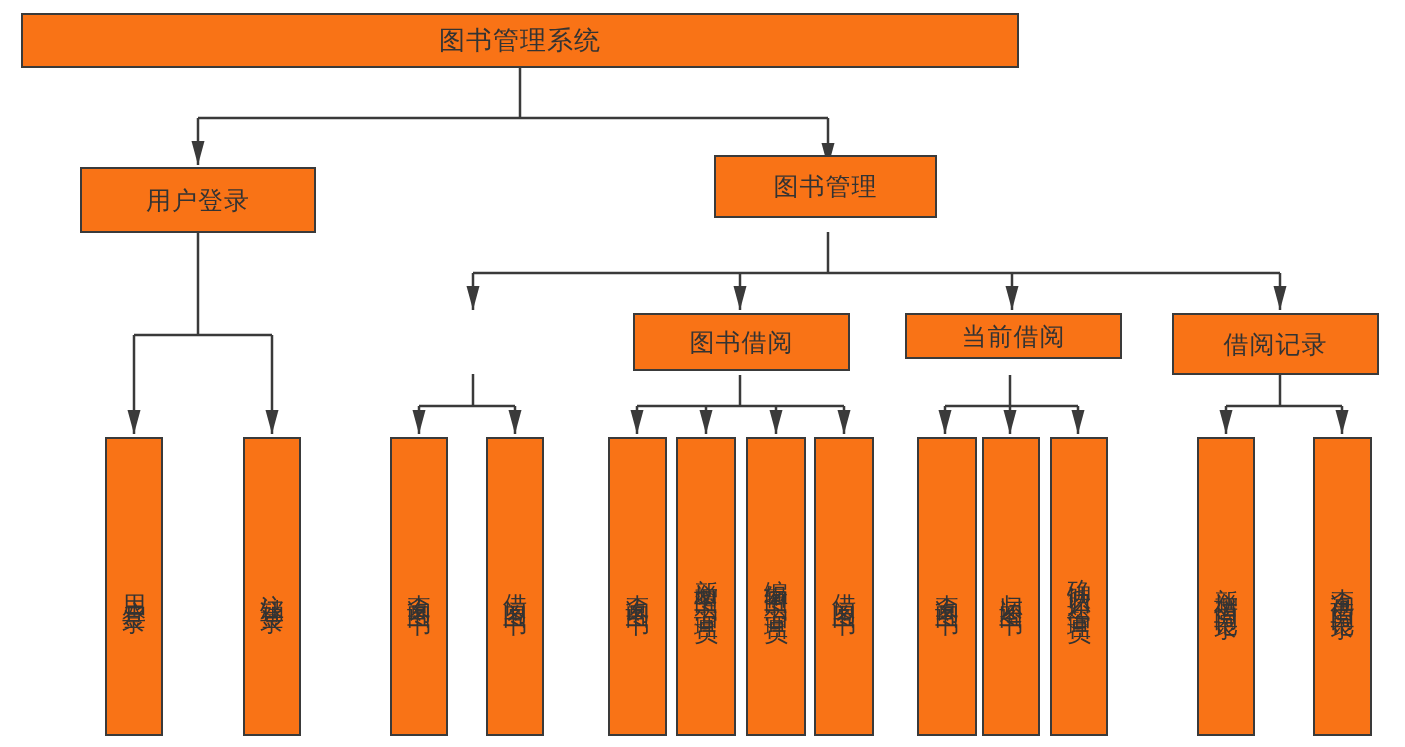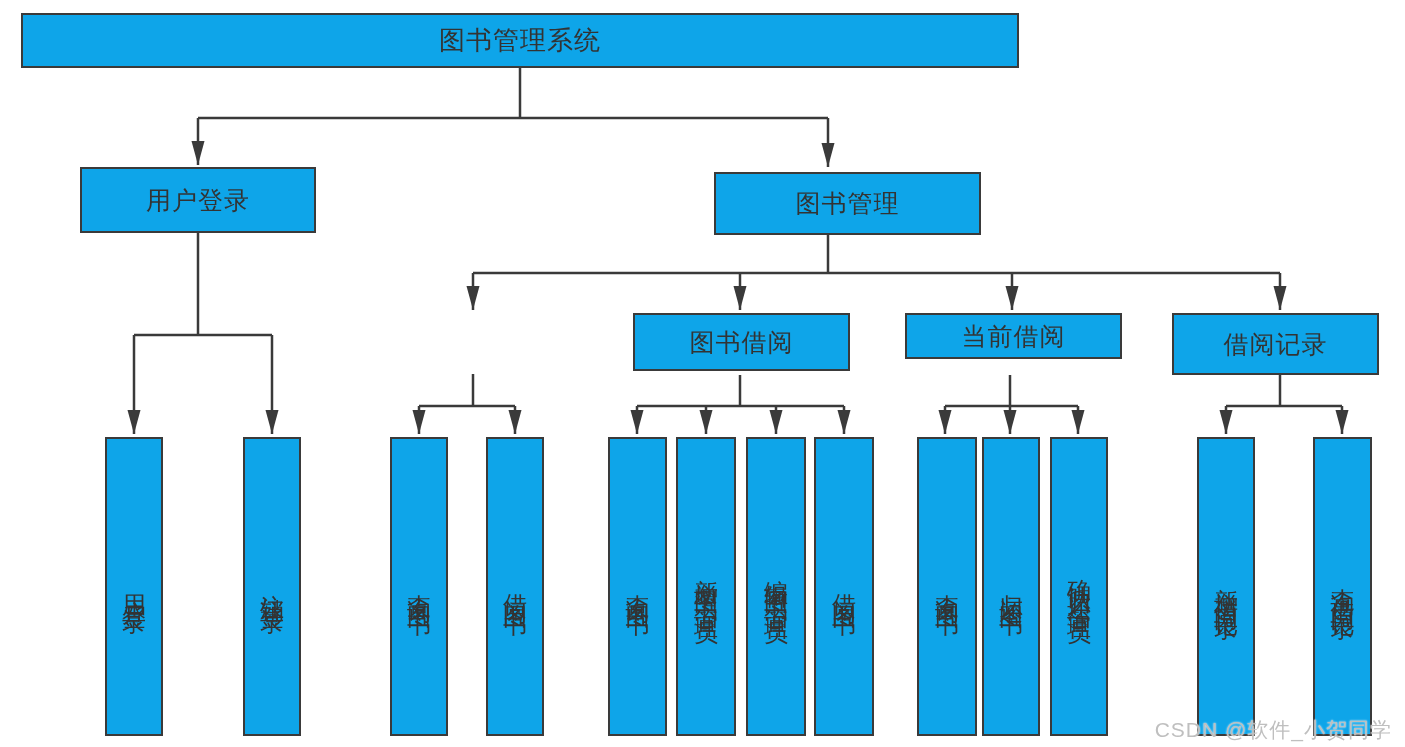--- a/index.html
+++ b/index.html
@@ -10,21 +10,21 @@
     background: #ffffff;
     font-family: "Liberation Sans", "DejaVu Sans", sans-serif;
     color: #333333;
     overflow: hidden;
   }
   #wires { position: absolute; left: 0; top: 0; width: 1405px; height: 747px; }
   .box {
     position: absolute;
     box-sizing: border-box;
     border: 2.5px solid #3a3a3a;
-    background: #0ea5e9;
+    background: #f97316;
     display: flex;
     align-items: center;
     justify-content: center;
     text-align: center;
   }
   .hlabel { font-size: 25px; letter-spacing: 1px; white-space: nowrap; }
   .root-label { font-size: 26px; }
   .leaf { top: 437px; height: 299px; }
   .vtext {
     writing-mode: vertical-rl;
@@ -101,21 +101,21 @@
     </g>
   </svg>
 
   <div class="box" style="left:21px; top:13px; width:998px; height:55px;">
     <span class="hlabel root-label">图书管理系统</span>
   </div>
 
   <div class="box" style="left:80px; top:167px; width:236px; height:66px;">
     <span class="hlabel">用户登录</span>
   </div>
-  <div class="box" style="left:714px; top:172px; width:267px; height:63px;font-family:Liberation Mono, monospace;">
+  <div class="box" style="left:714px; top:155px; width:223px; height:63px;font-family:Liberation Mono, monospace;">
     <span class="hlabel">图书管理</span>
   </div>
 
   <div class="box" style="left:633px; top:313px; width:217px; height:58px;">
     <span class="hlabel">图书借阅</span>
   </div>
   <div class="box" style="left:905px; top:313px; width:217px; height:46px;">
     <span class="hlabel">当前借阅</span>
   </div>
   <div class="box" style="left:1172px; top:313px; width:207px; height:62px;">
@@ -159,14 +159,13 @@
     <span class="vtext">确认归还（管理员）</span>
   </div>
 
   <div class="box leaf" style="left:1197px; width:58px;">
     <span class="vtext">新增借阅记录</span>
   </div>
   <div class="box leaf" style="left:1313px; width:59px;">
     <span class="vtext">查询借阅记录</span>
   </div>
 
-  <div class="watermark">CSDN @软件_小贺同学</div>
 </div>
 
 </body></html>

